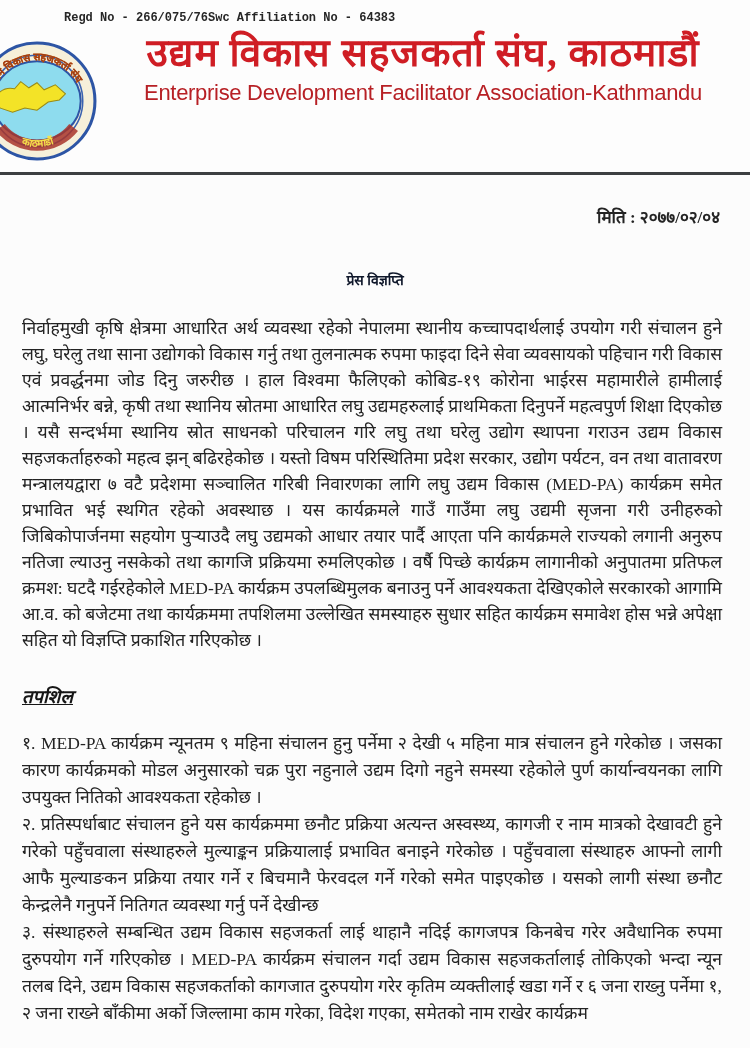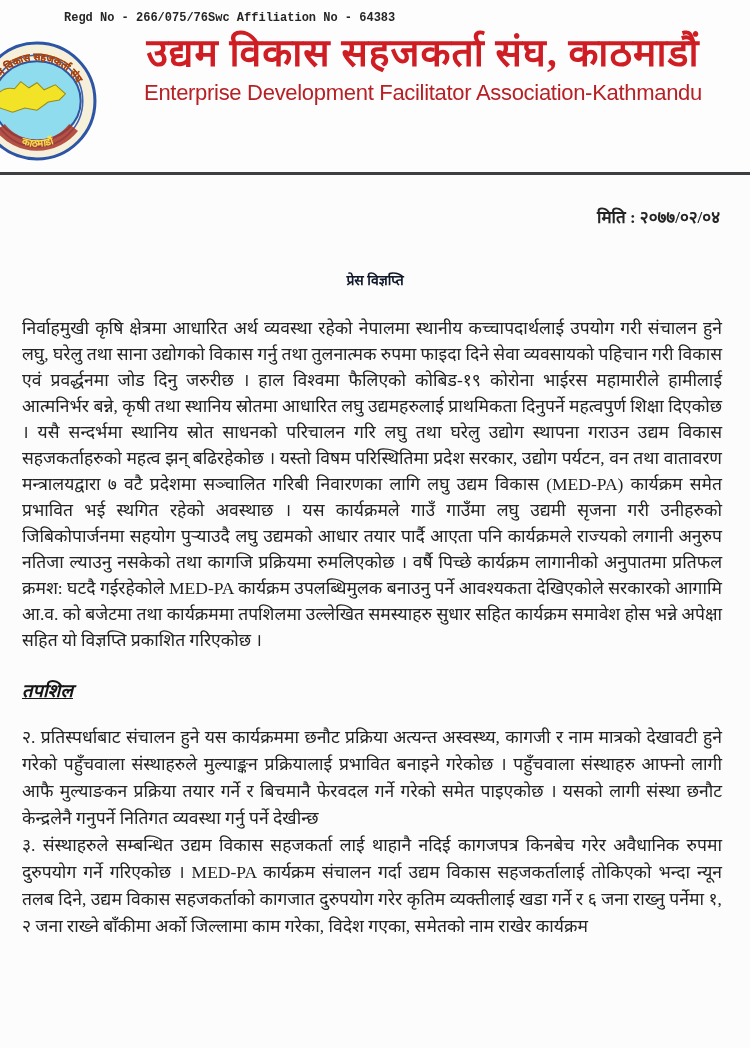--- a/index.html
+++ b/index.html
@@ -50,21 +50,21 @@
     text-align:center;
     margin-top:42px;
     font-size:14px;font-weight:bold;color:#0f172a;
   }
   .body-para{
     margin:26px 28px 0 22px;
     text-align:justify;
     font-size:17.5px;line-height:26px;color:#232323;
   }
   .annex-label{
-    margin:24px 0 0 22px;
+    margin:30px 0 0 22px;
     font-size:18.5px;font-weight:bold;font-style:italic;
     text-decoration:underline;color:#161616;
     display:inline-block;
   }
   .annex-heading{
     margin:12px 28px 0 22px;
     font-size:17.5px;font-weight:bold;color:#161616;
     line-height:25px;
   }
   .points{margin:22px 28px 0 22px;}
@@ -116,17 +116,18 @@
   <div class="date-line">मिति : २०७७/०२/०४</div>
 
   <div class="doc-title">प्रेस विज्ञप्ति</div>
 
   <p class="body-para">निर्वाहमुखी कृषि क्षेत्रमा आधारित अर्थ व्यवस्था रहेको नेपालमा स्थानीय कच्चापदार्थलाई उपयोग गरी संचालन हुने लघु, घरेलु तथा साना उद्योगको विकास गर्नु तथा तुलनात्मक रुपमा फाइदा दिने सेवा व्यवसायको पहिचान गरी विकास एवं प्रवर्द्धनमा जोड दिनु जरुरीछ ।  हाल विश्वमा फैलिएको कोबिड-१९ कोरोना भाईरस महामारीले हामीलाई आत्मनिर्भर बन्ने, कृषी तथा स्थानिय स्रोतमा आधारित लघु उद्यमहरुलाई प्राथमिकता दिनुपर्ने महत्वपुर्ण शिक्षा दिएकोछ । यसै सन्दर्भमा स्थानिय स्रोत साधनको परिचालन गरि लघु तथा घरेलु उद्योग स्थापना गराउन उद्यम विकास सहजकर्ताहरुको महत्व झन् बढिरहेकोछ । यस्तो विषम परिस्थितिमा प्रदेश सरकार, उद्योग पर्यटन, वन तथा वातावरण मन्त्रालयद्वारा ७ वटै प्रदेशमा सञ्चालित गरिबी निवारणका लागि लघु उद्यम विकास (MED-PA) कार्यक्रम समेत प्रभावित भई स्थगित रहेको अवस्थाछ । यस कार्यक्रमले गाउँ गाउँमा लघु उद्यमी सृजना गरी उनीहरुको जिबिकोपार्जनमा सहयोग पुर्‍याउदै लघु उद्यमको आधार तयार पार्दै आएता पनि कार्यक्रमले राज्यको लगानी अनुरुप नतिजा ल्याउनु नसकेको तथा कागजि प्रक्रियमा रुमलिएकोछ । वर्षै पिच्छे कार्यक्रम लागानीको अनुपातमा प्रतिफल क्रमश: घटदै गईरहेकोले MED-PA कार्यक्रम उपलब्धिमुलक बनाउनु पर्ने आवश्यकता देखिएकोले सरकारको आगामि आ.व. को बजेटमा तथा कार्यक्रममा तपशिलमा उल्लेखित समस्याहरु सुधार सहित कार्यक्रम समावेश होस भन्ने अपेक्षा सहित यो विज्ञप्ति प्रकाशित गरिएकोछ ।</p>
 
   <span class="annex-label">तपशिल</span>
 
 
   <div class="points">
+    <p class="point">१. MED-PA कार्यक्रम न्यूनतम ९ महिना संचालन हुनु पर्नेमा २ देखी ५ महिना मात्र संचालन हुने गरेकोछ । जसका कारण कार्यक्रमको मोडल अनुसारको चक्र पुरा नहुनाले उद्यम दिगो नहुने समस्या रहेकोले पुर्ण कार्यान्वयनका लागि उपयुक्त नितिको आवश्यकता रहेकोछ ।</p>
     <p class="point">२. प्रतिस्पर्धाबाट संचालन हुने यस कार्यक्रममा छनौट प्रक्रिया अत्यन्त अस्वस्थ्य, कागजी र नाम मात्रको देखावटी हुने गरेको पहुँचवाला संस्थाहरुले मुल्याङ्कन प्रक्रियालाई प्रभावित बनाइने गरेकोछ । पहुँचवाला संस्थाहरु आफ्नो लागी आफै मुल्याङकन प्रक्रिया तयार गर्ने र बिचमानै फेरवदल गर्ने गरेको समेत पाइएकोछ । यसको लागी संस्था छनौट केन्द्रलेनै गनुपर्ने नितिगत व्यवस्था गर्नु पर्ने  देखीन्छ</p>
     <p class="point">३. संस्थाहरुले सम्बन्धित उद्यम विकास सहजकर्ता लाई थाहानै नदिई कागजपत्र किनबेच गरेर अवैधानिक रुपमा दुरुपयोग गर्ने गरिएकोछ । MED-PA कार्यक्रम संचालन गर्दा उद्यम विकास सहजकर्तालाई तोकिएको भन्दा न्यून तलब दिने, उद्यम विकास सहजकर्ताको कागजात दुरुपयोग गरेर कृतिम व्यक्तीलाई खडा गर्ने र ६ जना राख्नु पर्नेमा १, २ जना राख्ने बाँकीमा अर्को जिल्लामा काम गरेका, विदेश गएका, समेतको नाम राखेर कार्यक्रम</p>
   </div>
 
 </div>
 
 </body></html>

